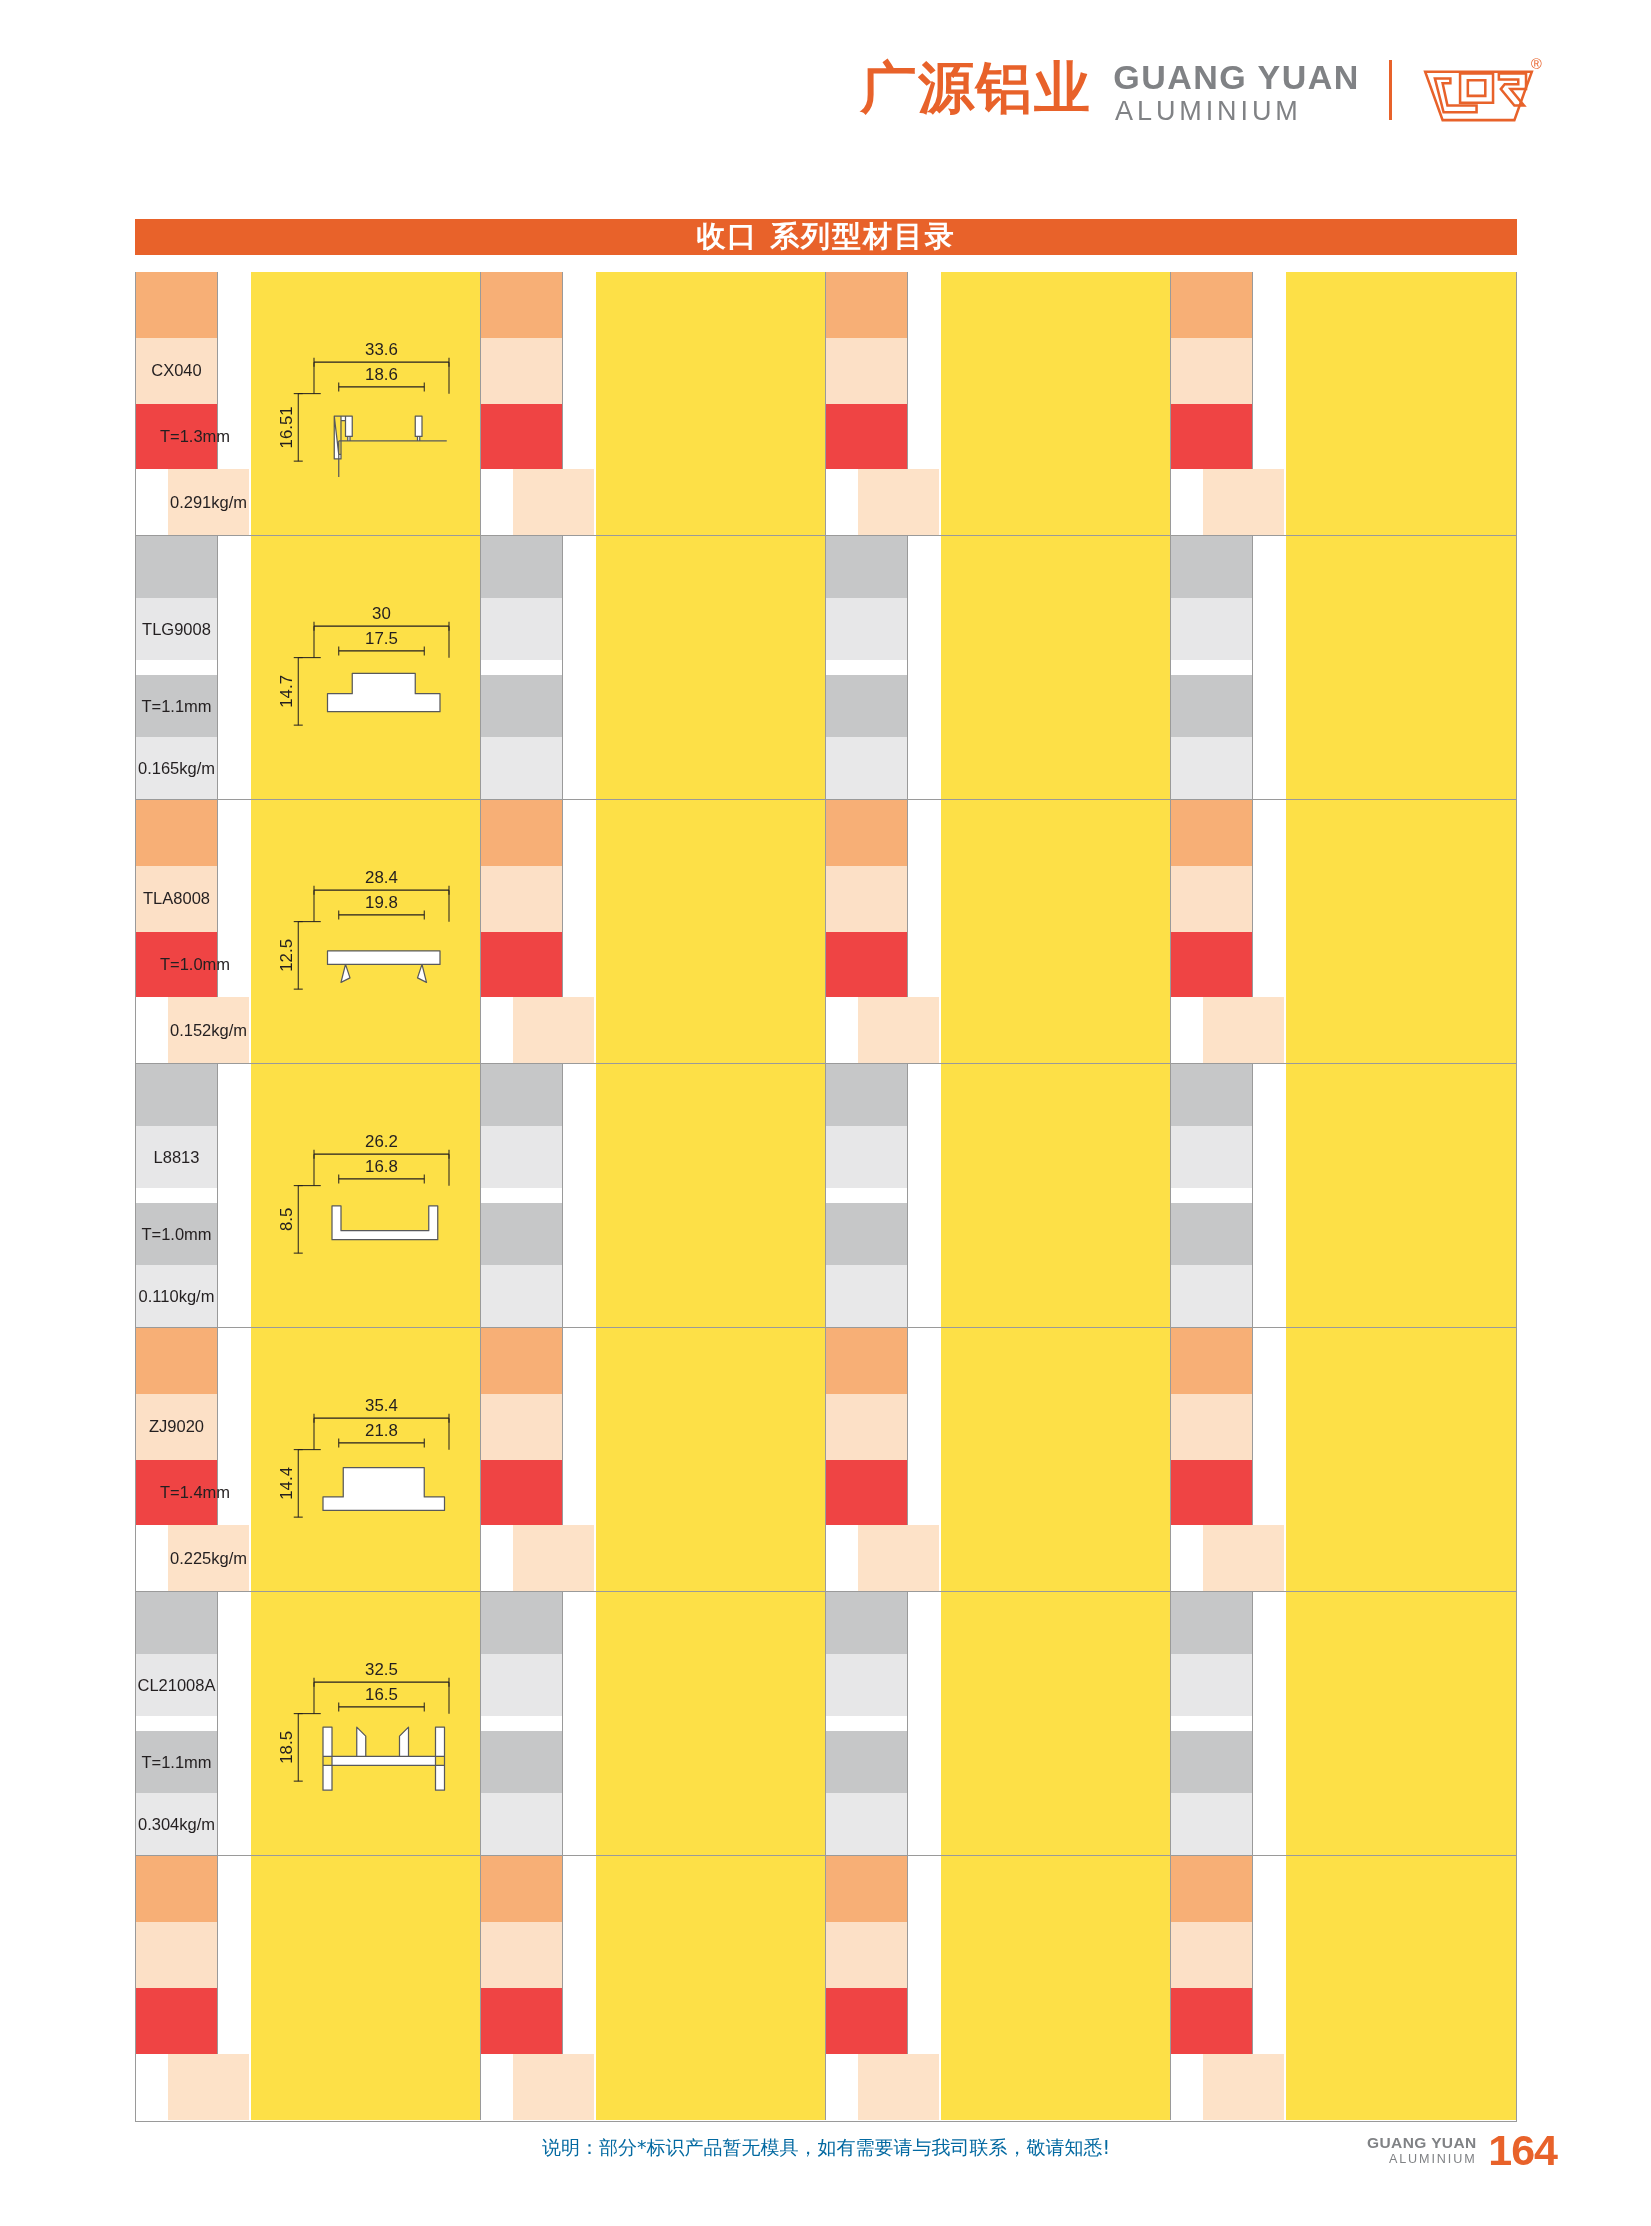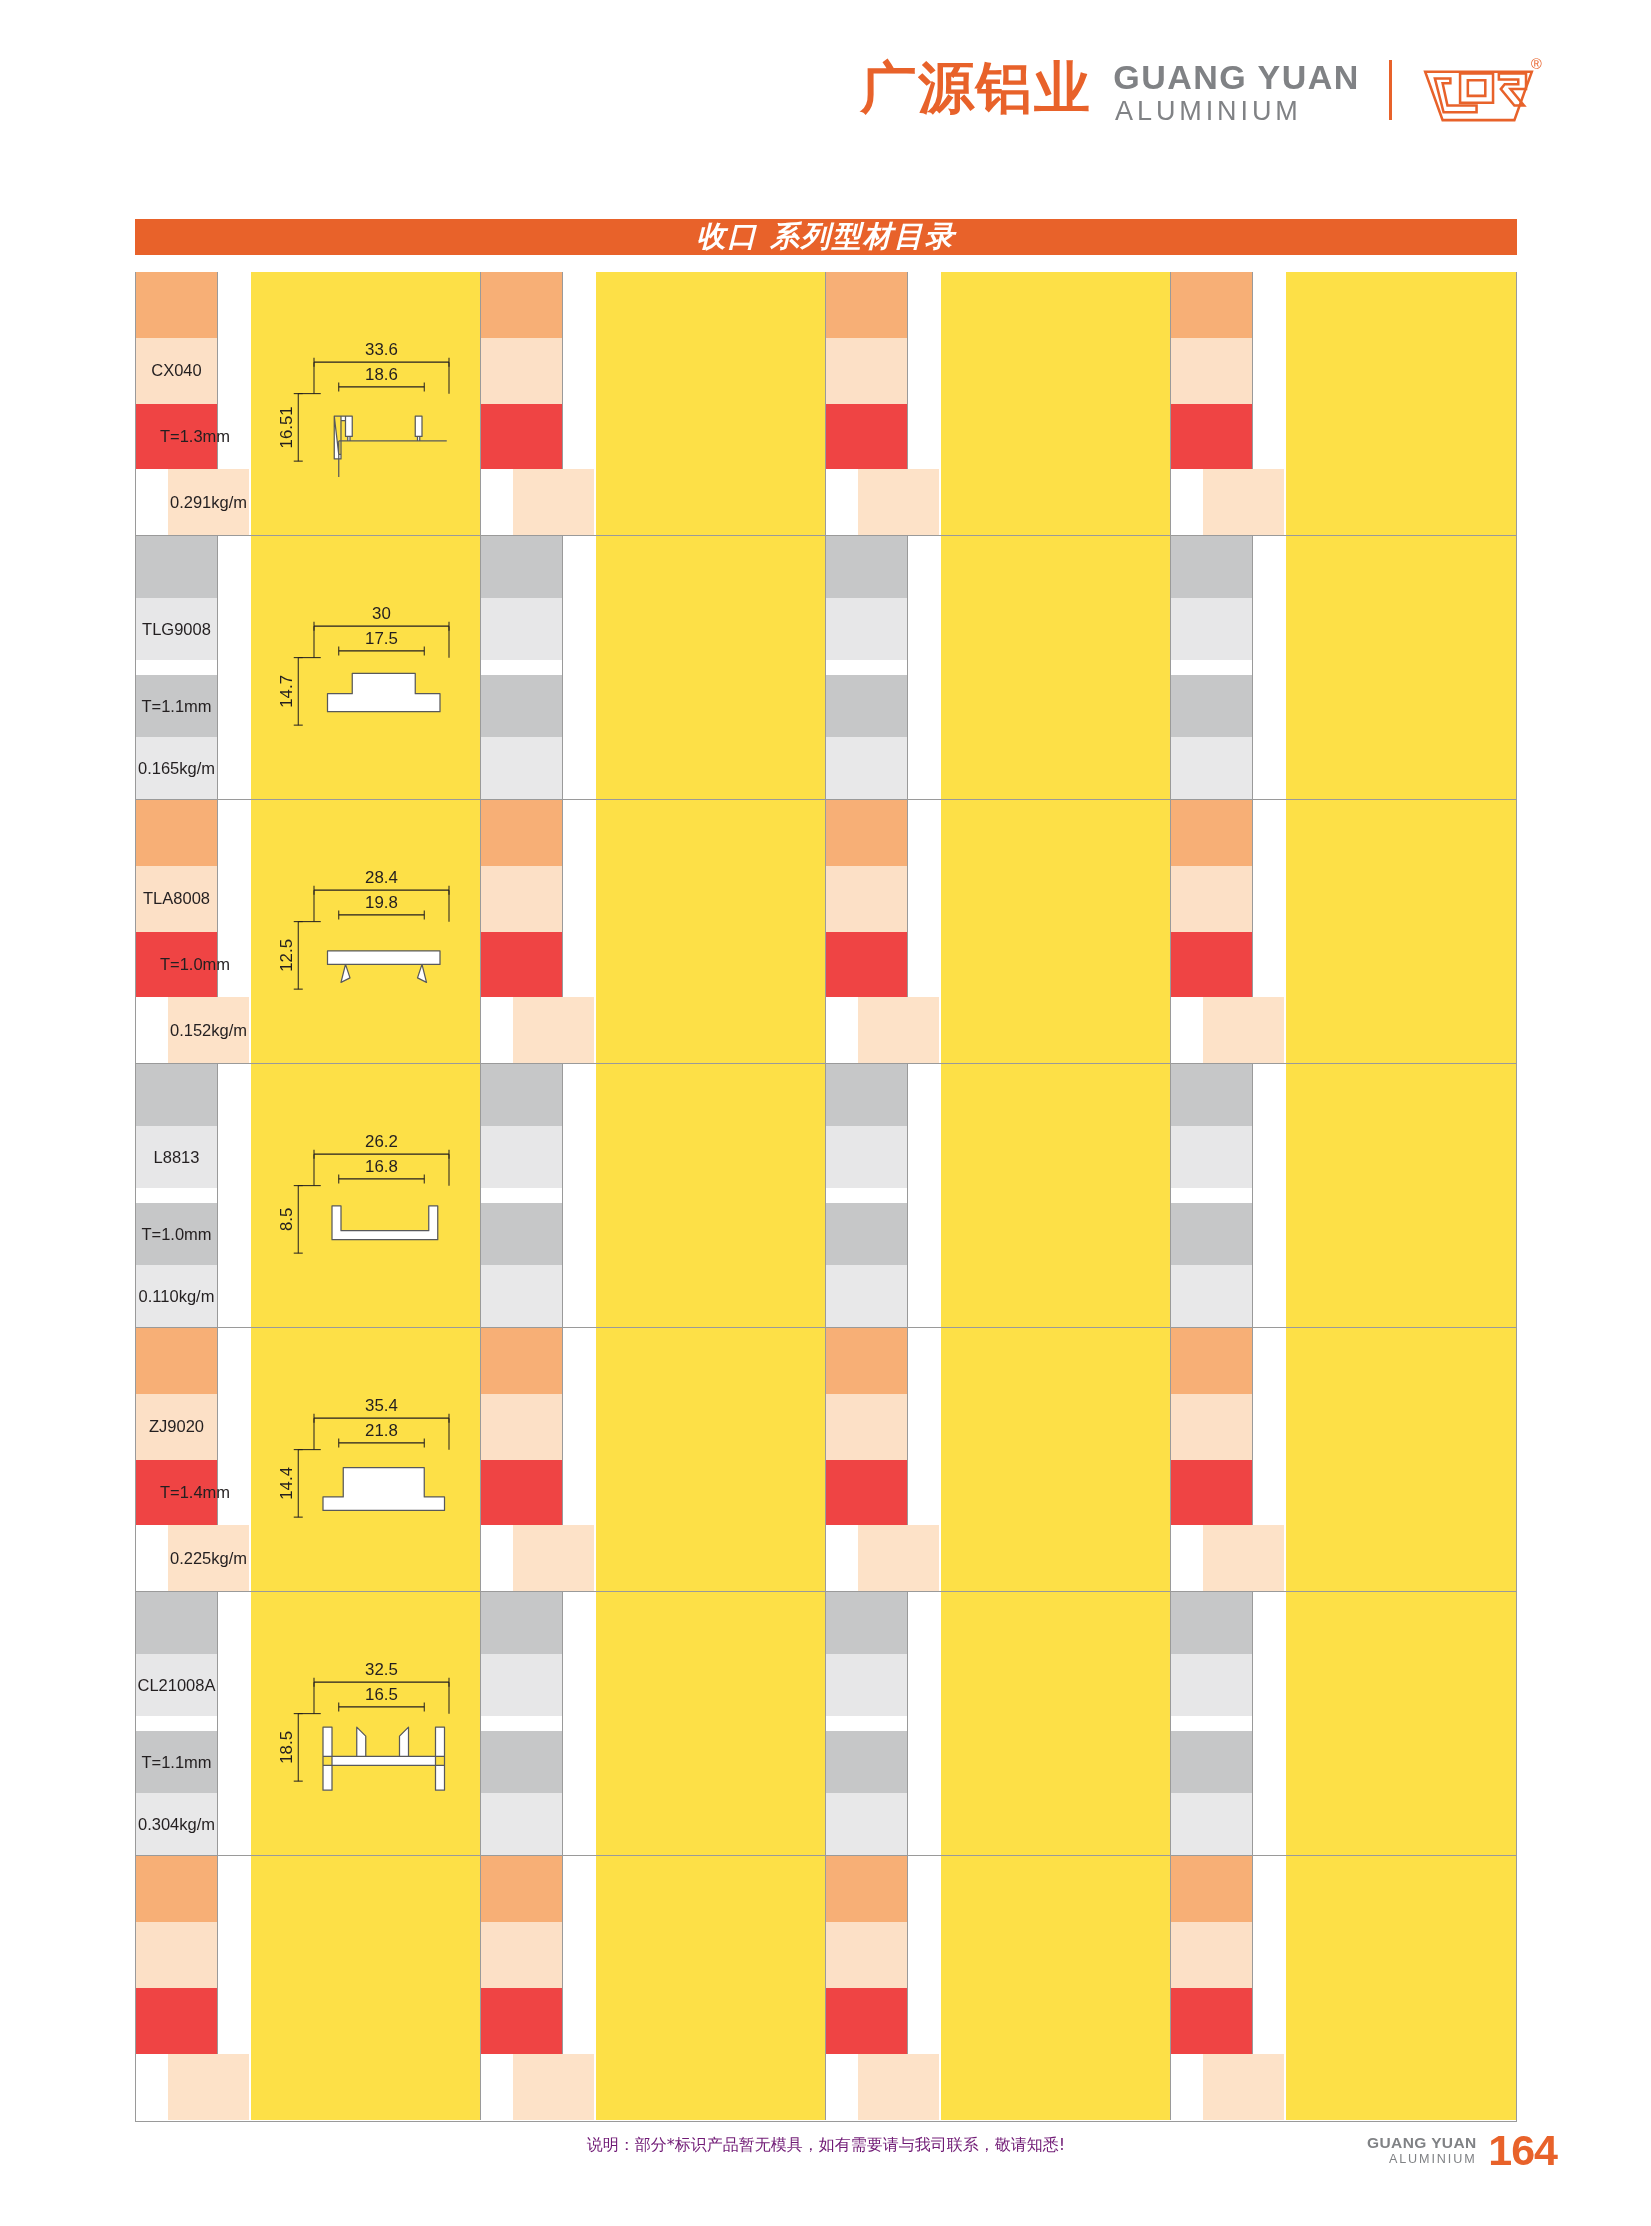--- a/index.html
+++ b/index.html
@@ -37,21 +37,21 @@
   .brand-reg {
     position: absolute; right: -5.8px; top: -3.9px;
     font-size: 14.6px; color: #E8622A;
   }
 
   
   .title-bar {
     position: absolute; left: 135px; top: 219px;
     width: 1382px; height: 36px;
     background: #E8622A;
-    display: flex; align-items: center; justify-content: center; font-style: italic;
+    display: flex; align-items: center; justify-content: center;
   }
   .title-bar-text {
     color: #ffffff; font-size: 29px; font-weight: bold; letter-spacing: 1.9px;
     font-family: "DejaVu Sans", "Liberation Sans", sans-serif;
   }
 
   
   .grid {
     position: absolute; left: 135px; top: 272px;
     width: 1382px; height: 1850px;
@@ -101,21 +101,21 @@
   
   .draw-wrap { position: absolute; left: 0; top: 0; width: 100%; height: 100%; }
   .draw-wrap svg { position: absolute; }
 
   
   .footer {
     position: absolute; left: 0; top: 2121px; width: 1652px; height: 105px;
   }
   .foot-note {
     position: absolute; left: 0; top: 13.6px; width: 1652px;
-    text-align: center; font-size: 16px; color: #701a75;
+    text-align: center; font-size: 19px; color: #0369a1;
     font-family: "DejaVu Sans", "Liberation Sans", sans-serif;
   }
   .foot-brand {
     position: absolute; right: 95px; top: 7.8px;
     display: flex; align-items: center; gap: 11.6px;
   }
   .foot-en { display:flex; flex-direction:column; line-height:1; text-align:right; }
   .foot-en-top { font-size: 15.5px; font-weight: bold; color:#808285; letter-spacing:0.4px; }
   .foot-en-bot { font-size: 12.6px; color:#808285; letter-spacing: 1.9px; margin-top:2.9px; }
   .foot-page {

